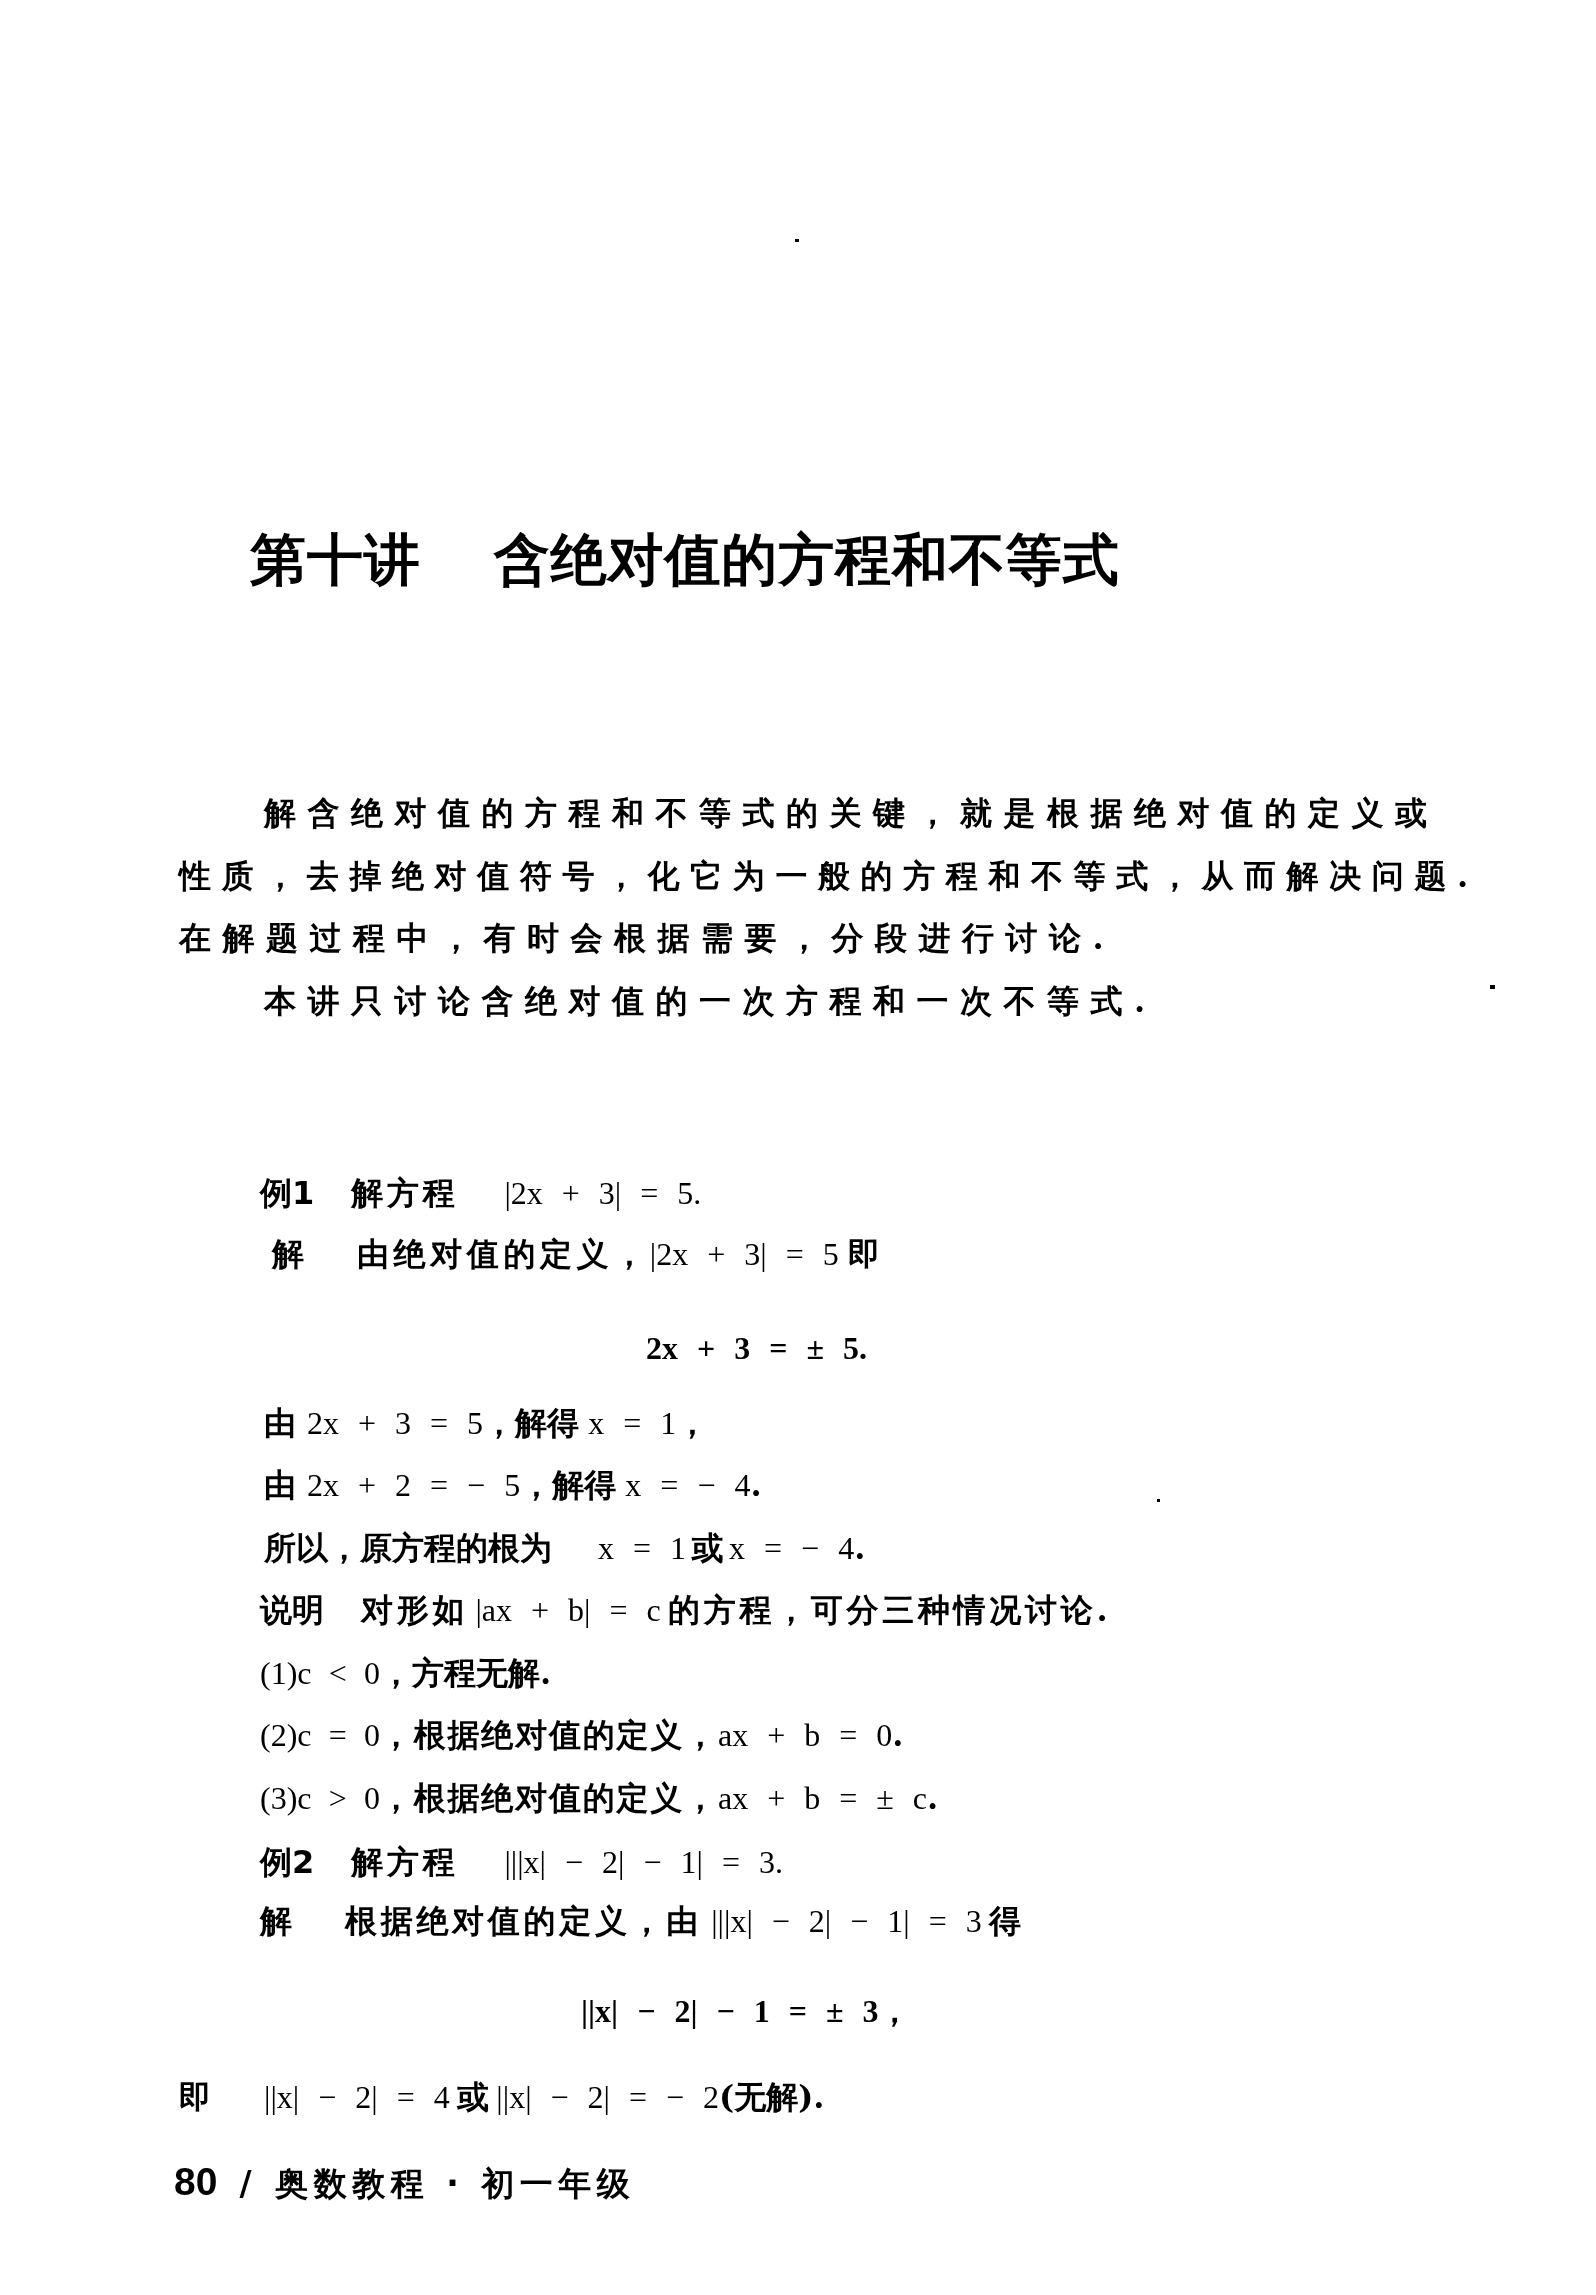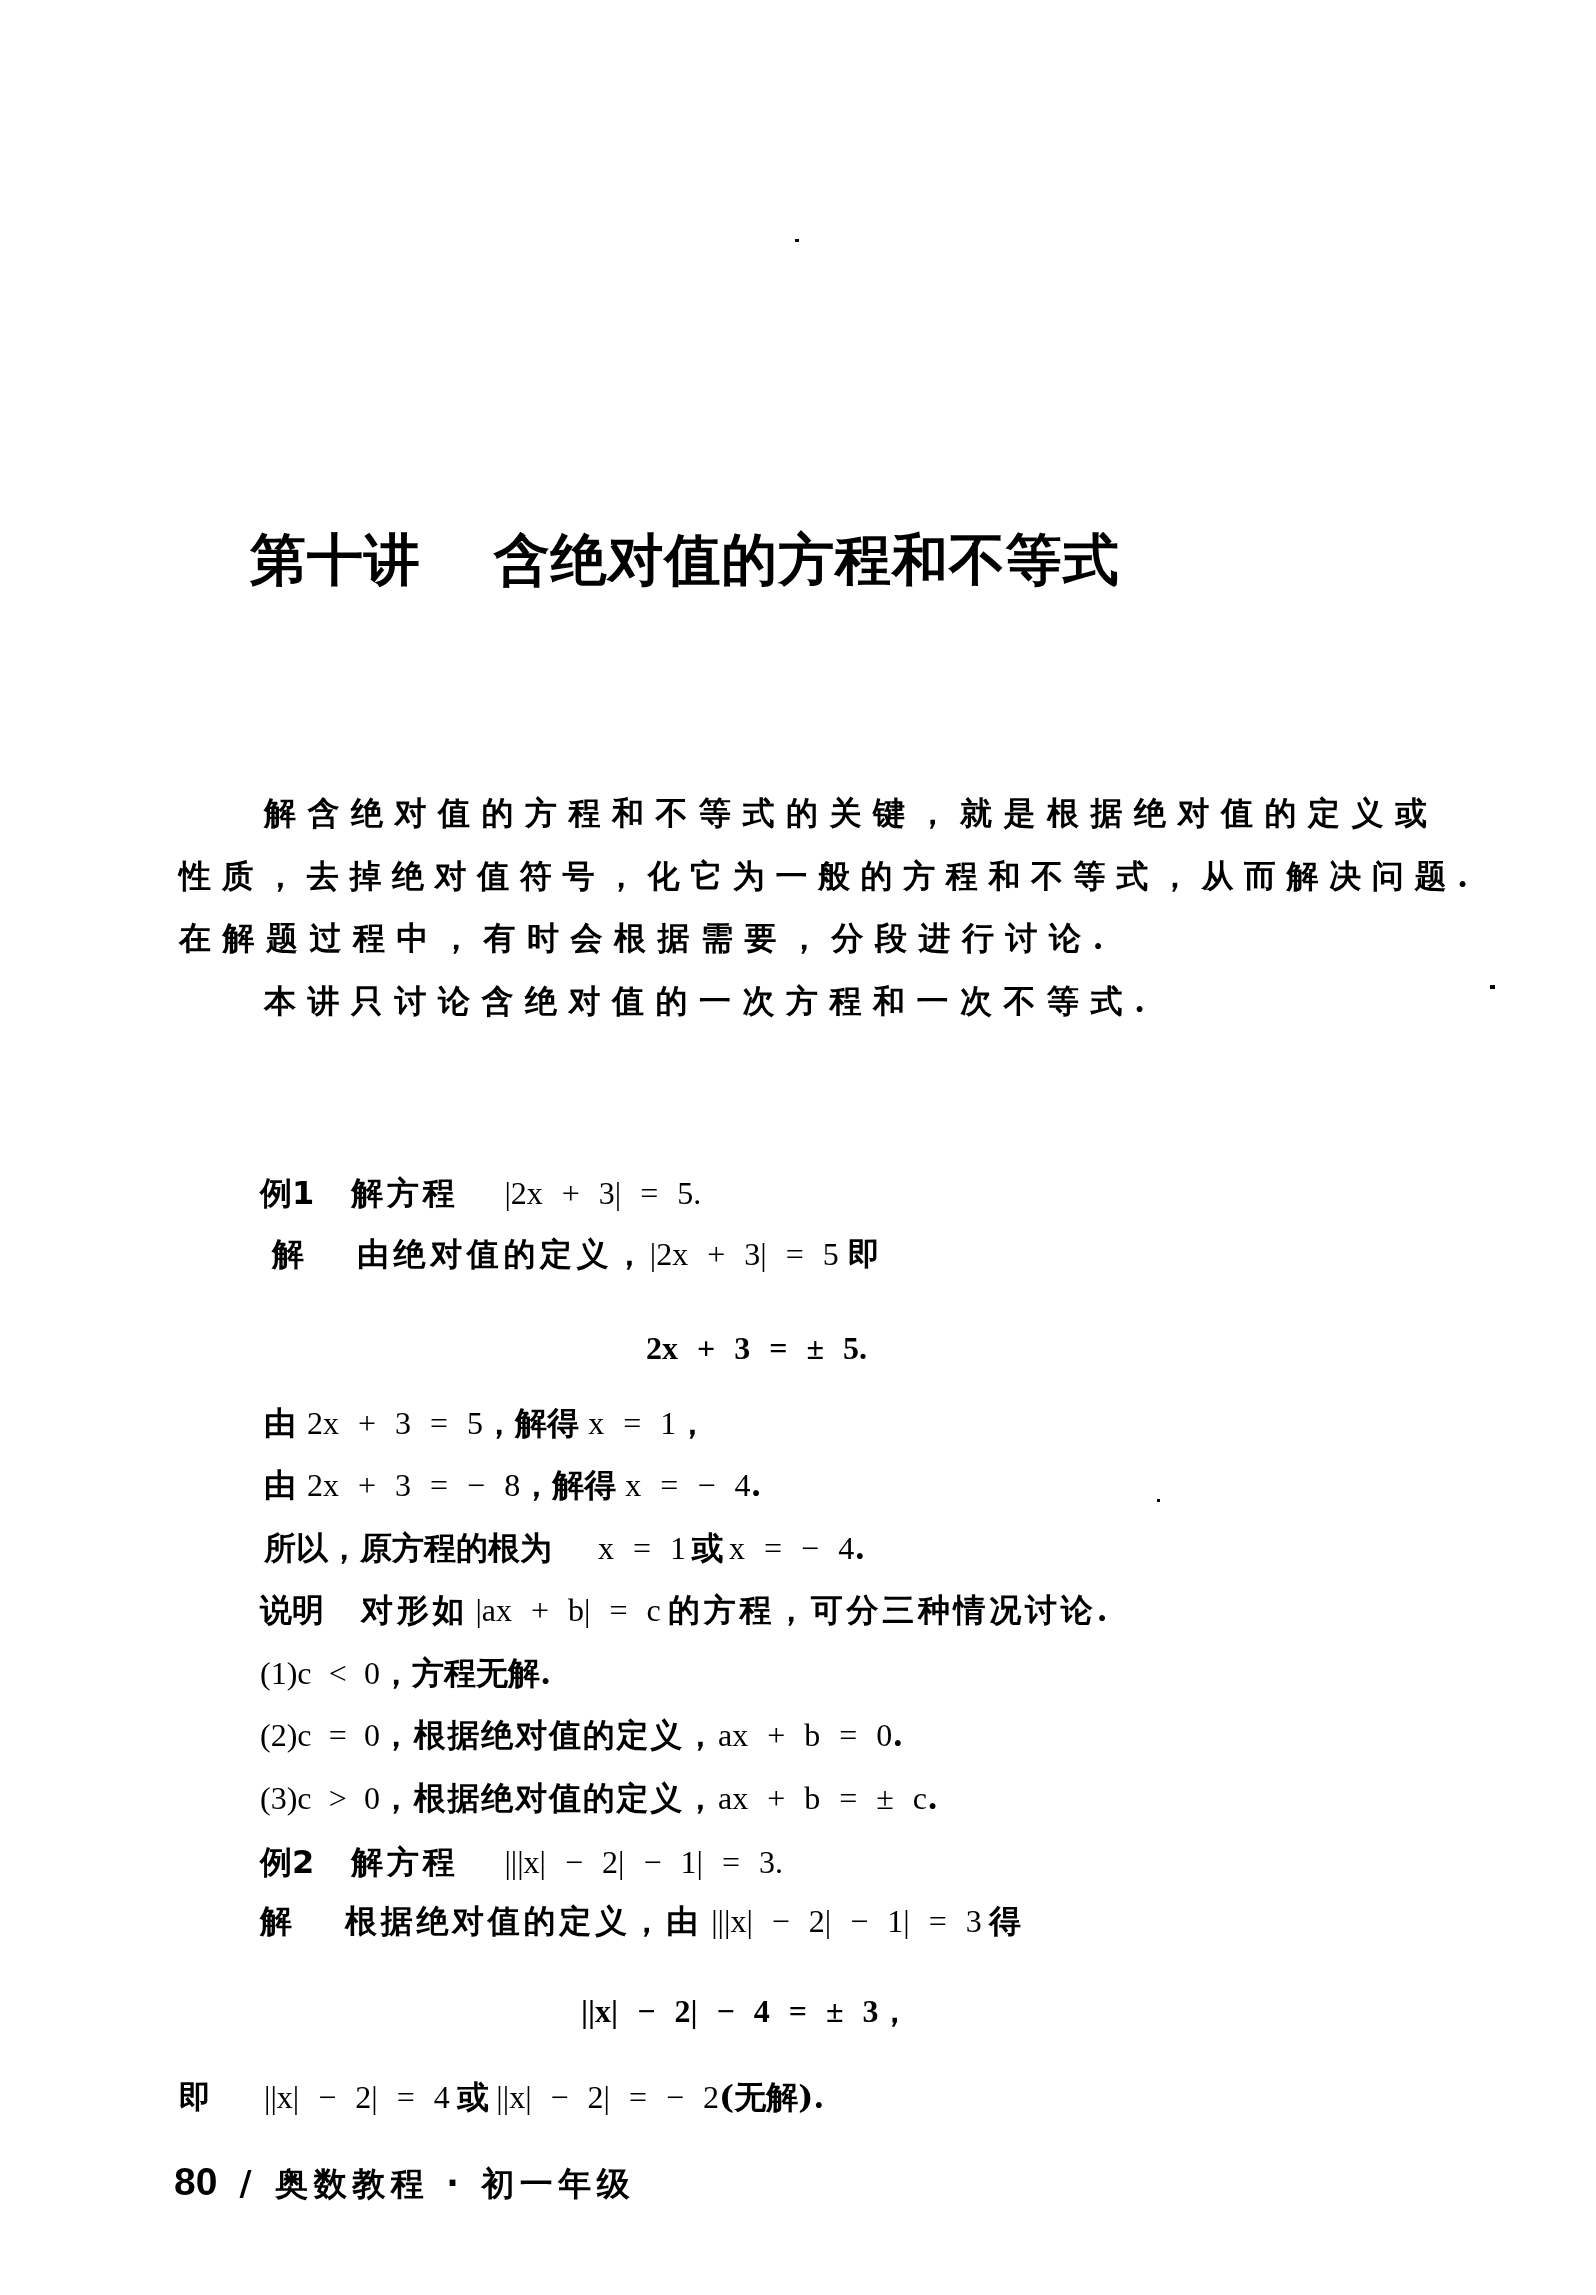--- a/index.html
+++ b/index.html
@@ -42,21 +42,21 @@
     <span class="lead">解</span><span class="sp" style="width:53px"></span><span style="letter-spacing:4.6px">由绝对值的定义，</span><span class="m" style="word-spacing:11px">|2x + 3| = 5</span><span class="sp" style="width:9.2px"></span><span>即</span>
   </div>
 
   <div class="line m" style="left:646px;top:1330px;word-spacing:11px;font-weight:bold;">2x + 3 = ± 5.</div>
 
   <div class="line" style="left:264px;top:1405px;text-align:right;">
     <span>由</span><span class="sp" style="width:11px"></span><span class="m" style="word-spacing:11px">2x + 3 = 5</span><span>，解得</span><span class="sp" style="width:9.2px"></span><span class="m" style="word-spacing:11px">x = 1</span><span>，</span>
   </div>
 
   <div class="line" style="left:264px;top:1467px;">
-    <span>由</span><span class="sp" style="width:11px"></span><span class="m" style="word-spacing:11px">2x + 3 = − 8</span><span>，解得</span><span class="sp" style="width:9.2px"></span><span class="m" style="word-spacing:11px">x = − 4</span><span>.</span>
+    <span>由</span><span class="sp" style="width:11px"></span><span class="m" style="word-spacing:11px">2x + 2 = − 5</span><span>，解得</span><span class="sp" style="width:9.2px"></span><span class="m" style="word-spacing:11px">x = − 4</span><span>.</span>
   </div>
 
   <div class="line" style="left:264px;top:1530px;">
     <span>所以，原方程的根为</span><span class="sp" style="width:46px"></span><span class="m" style="word-spacing:11px">x = 1</span><span class="sp" style="width:5.5px"></span><span>或</span><span class="sp" style="width:5.5px"></span><span class="m" style="word-spacing:11px">x = − 4</span><span>.</span>
   </div>
 
   <div class="line" style="left:260px;top:1592px;">
     <span class="lead">说明</span><span class="sp" style="width:37px"></span><span style="letter-spacing:3.7px">对形如</span><span class="sp" style="width:7.3px"></span><span class="m" style="word-spacing:11px">|ax + b| = c</span><span class="sp" style="width:7.3px"></span><span style="letter-spacing:3.7px">的方程，可分三种情况讨论.</span>
   </div>
 
@@ -73,21 +73,21 @@
   </div>
 
   <div class="line" style="left:260px;top:1844px;">
     <span class="lead">例2</span><span class="sp" style="width:37px"></span><span class="lead" style="letter-spacing:3.7px">解方程</span><span class="sp" style="width:46px"></span><span class="m" style="word-spacing:11px">|||x| − 2| − 1| = 3.</span>
   </div>
 
   <div class="line" style="left:260px;top:1903px;">
     <span class="lead">解</span><span class="sp" style="width:53px"></span><span style="letter-spacing:3.7px">根据绝对值的定义，由</span><span class="sp" style="width:9.2px"></span><span class="m" style="word-spacing:11px">|||x| − 2| − 1| = 3</span><span class="sp" style="width:7.3px"></span><span>得</span>
   </div>
 
-  <div class="line m" style="left:581px;top:1993px;word-spacing:11px;font-weight:bold;">||x| − 2| − 4 = ± 3，</div>
+  <div class="line m" style="left:581px;top:1993px;word-spacing:11px;font-weight:bold;">||x| − 2| − 1 = ± 3，</div>
 
   <div class="line" style="left:179px;top:2079px;">
     <span class="lead">即</span><span class="sp" style="width:53px"></span><span class="m" style="word-spacing:11px">||x| − 2| = 4</span><span class="sp" style="width:7.3px"></span><span>或</span><span class="sp" style="width:7.3px"></span><span class="m" style="word-spacing:11px">||x| − 2| = − 2</span><span>(无解).</span>
   </div>
 
   <div class="footer">
     <span class="num">80</span><span class="sp" style="width:22px"></span><span>/</span><span class="sp" style="width:18.4px"></span><span>奥数教程 · 初一年级</span>
   </div>
 
 </div>

